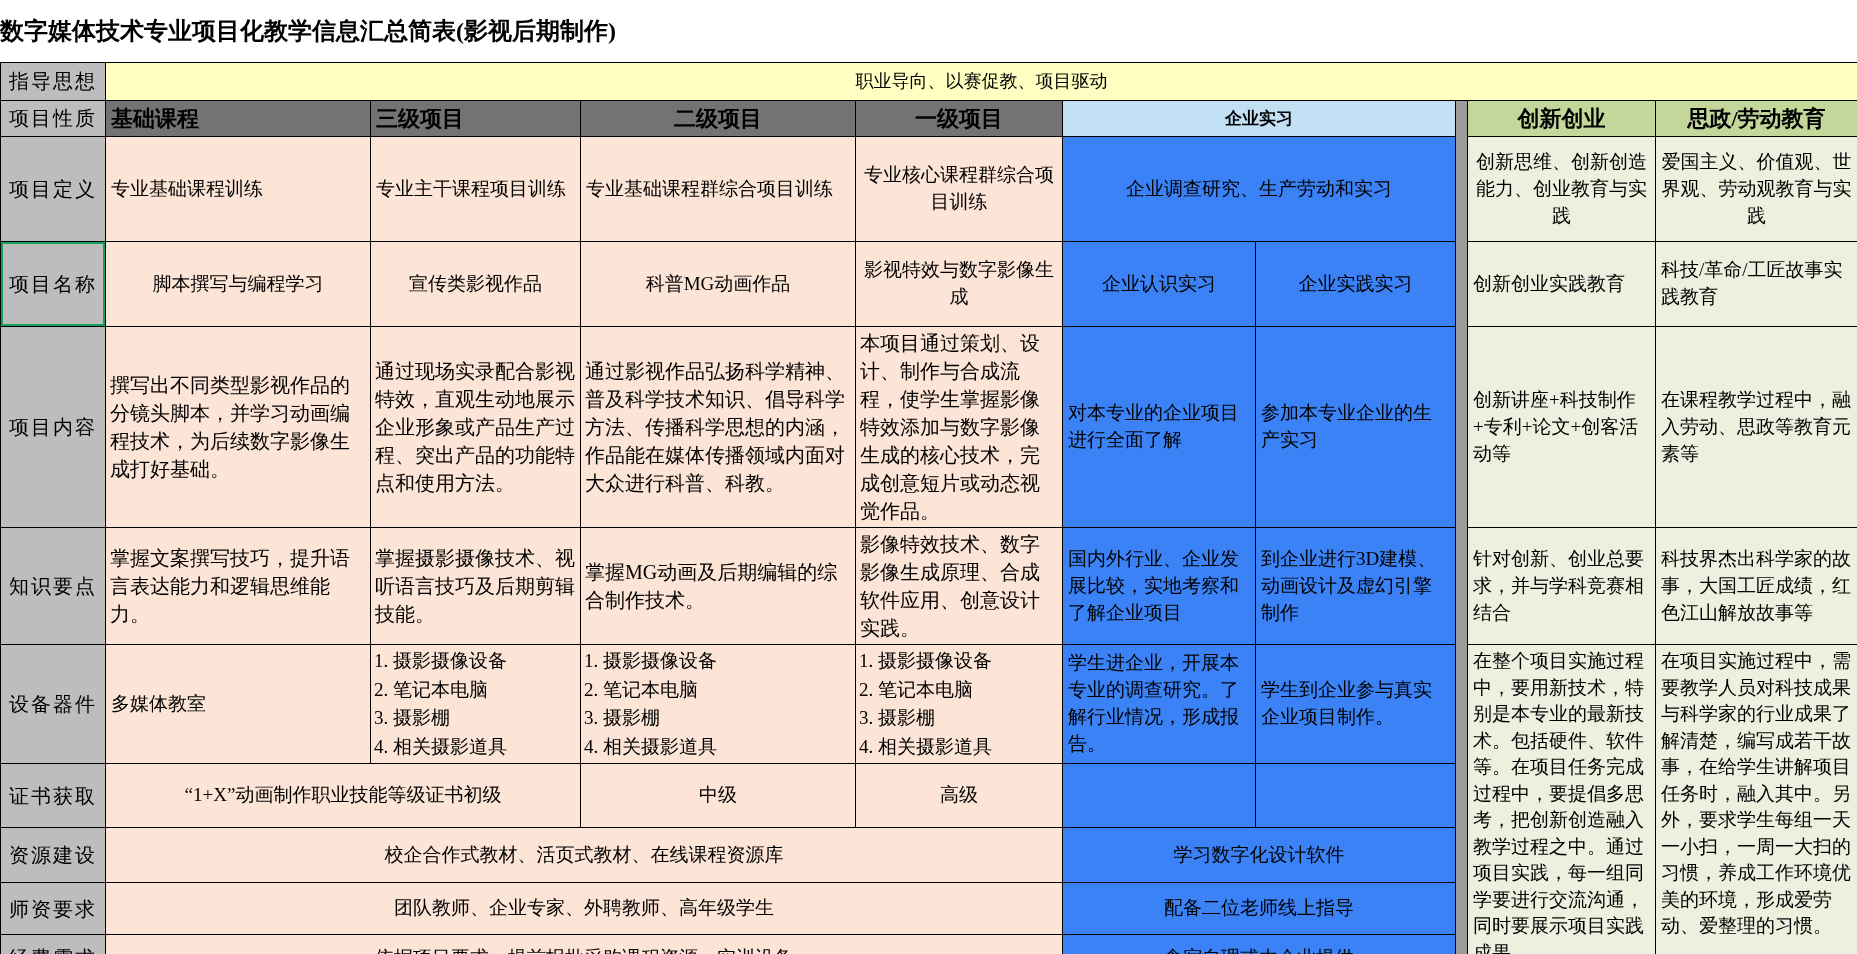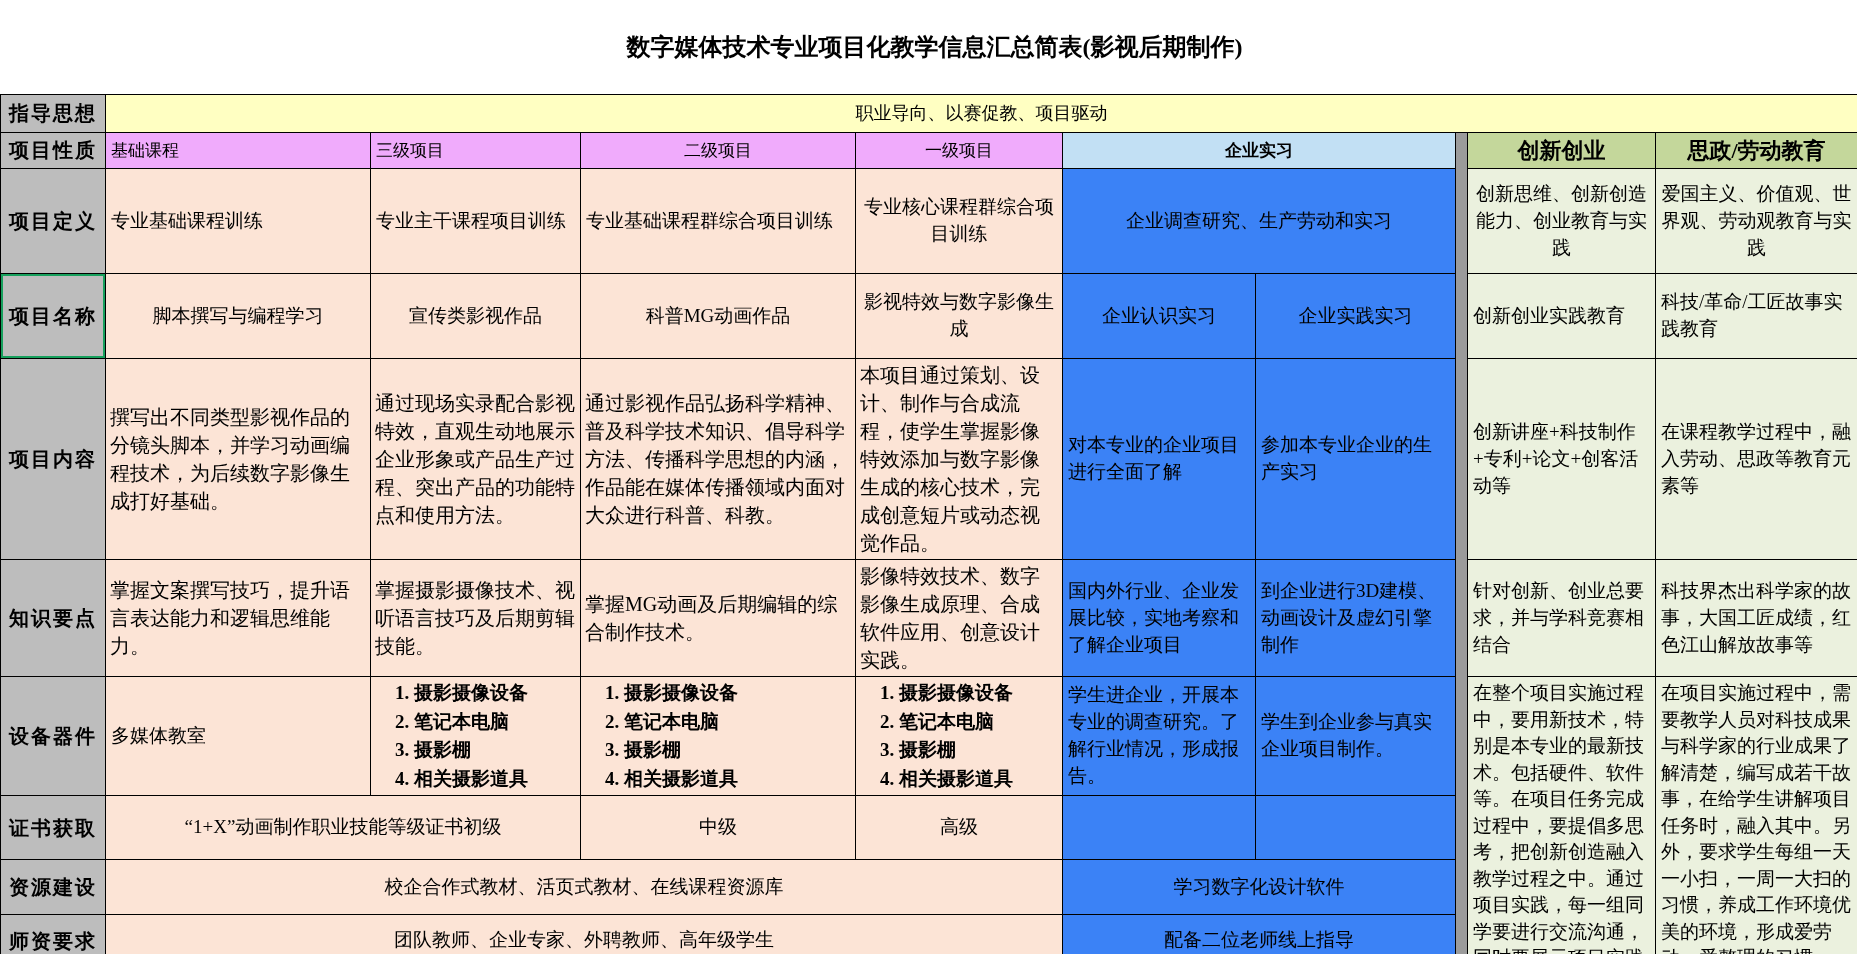--- a/index.html
+++ b/index.html
@@ -1,38 +1,38 @@
 <!DOCTYPE html>
 <html><head>
 <meta charset="utf-8">
 <style>
   html,body{margin:0;padding:0;background:#fff;}
   .page{position:relative;width:1857px;height:954px;background:#ffffff;overflow:hidden;
         font-family:"Liberation Serif","DejaVu Serif",serif;color:#000;}
-  .title-band{height:94px;display:flex;align-items:center;justify-content:center;padding-left:12px;}
+  .title-band{height:62px;display:flex;align-items:center;}
   .title-band .t{font-size:24px;font-weight:bold;}
   table.sheet{border-collapse:collapse;table-layout:fixed;width:1857px;}
   td{border:1px solid #000;padding:2px 5px;font-size:19px;line-height:1.42;
      vertical-align:middle;overflow:hidden;word-break:break-all;}
   
-  .lbl{background:#BDBDBD;font-weight:bold;text-align:center;font-size:20px;
+  .lbl{background:#BDBDBD;font-weight:normal;text-align:center;font-size:20px;
        letter-spacing:2px;padding:2px 2px;}
   .yellow{background:#FFFFC2;margin-left:44px;}
-  .oh{background:#f0abfc;font-weight:normal;font-size:17px;}
+  .oh{background:#737373;font-weight:bold;font-size:22px;}
   .oc{background:#FCE4D6;}
   .bh{background:#C2E0F4;font-weight:bold;font-size:17px;text-align:center;}
   .bc{background:#3b82f6;}
   .gh{background:#C4D79B;font-weight:bold;font-size:22px;text-align:center;}
   .gc{background:#EBF1DE;}
   .divider{background:#9B9B9B;padding:0;}
   
   .c{text-align:center;}
   .l{text-align:left;}
   .top{vertical-align:top;}
-  .pre{white-space:pre-line;padding-left:24px;line-height:1.5;font-weight:bold;}
+  .pre{white-space:pre-line;padding-left:3px;line-height:1.5;}
   .content-cell{line-height:28px;font-size:20px;padding:2px 4px;}
   .merged-tall{line-height:26.5px;font-size:19px;padding:3px 5px;}
   .sel{box-shadow:inset 0 0 0 2px #17A05D;margin-top:46px;}
 </style>
 </head>
 <body>
 
 <div class="page">
 
   <div class="title-band">

